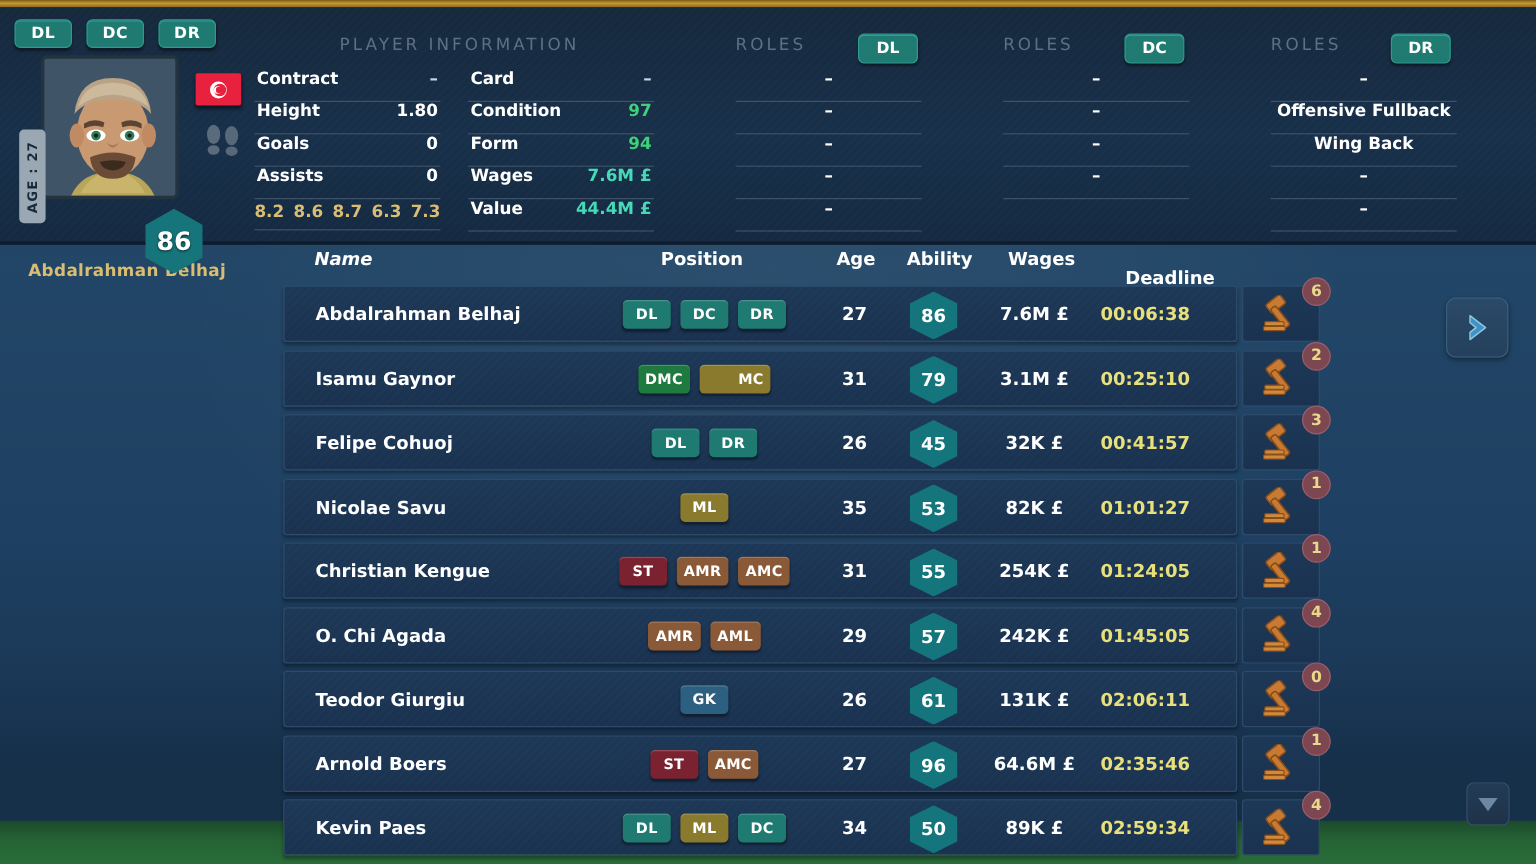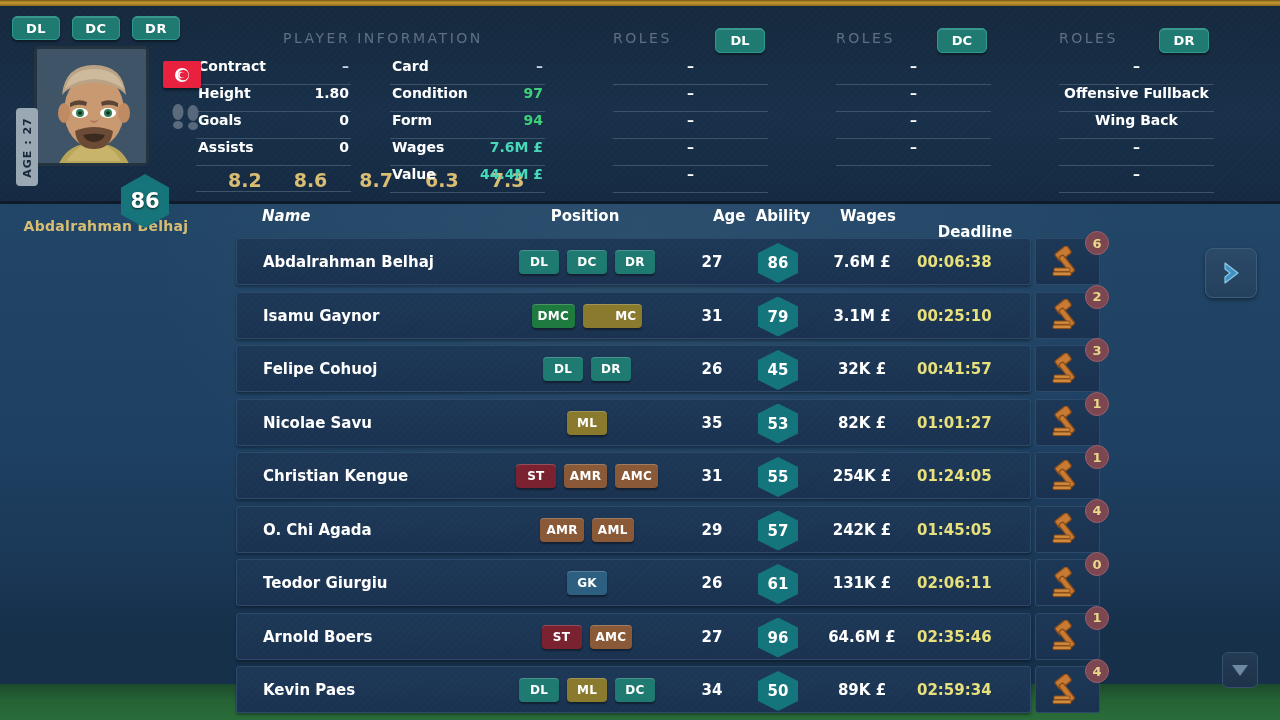--- a/index.html
+++ b/index.html
@@ -97,21 +97,21 @@
   }
   .stat-label { font-size: 14px; font-weight: bold; color: #ffffff; }
   .stat-value { font-size: 14px; font-weight: bold; color: #ffffff; }
   .stat-value.green { color: #3fd07a; }
   .stat-value.teal { color: #46d9b8; }
   .stat-value.dash { color: #c9d6e2; }
   .ratings-row {
     display: flex; justify-content: space-between; height: 26px;
     border-bottom: 1px solid #3c5268; padding-top: 3px;
   }
-  .ratings-row span { font-size: 19px; font-weight: bold; color: #d8bd72; margin-left: 32px; }
+  .ratings-row span { font-size: 14px; font-weight: bold; color: #d8bd72; }
   
   .role-row {
     height: 27px; border-bottom: 1px solid #3c5268;
     display: flex; align-items: baseline; justify-content: center;
     font-size: 14px; font-weight: bold; color: #ffffff; padding-bottom: 2px;
   }
   .role-chip {
     position: absolute; top: 22px; width: 50px; height: 25px; border-radius: 5px;
     display: flex; align-items: center; justify-content: center;
     font-size: 13px; font-weight: bold; color: #ffffff;
@@ -244,21 +244,21 @@
   <div id="footprints">
     <svg width="36" height="32" viewBox="0 0 36 32">
       <ellipse cx="10" cy="10" rx="5.5" ry="8" fill="#5a6c7c"></ellipse>
       <ellipse cx="10" cy="23" rx="5" ry="4" fill="#5a6c7c"></ellipse>
       <ellipse cx="25" cy="11" rx="5.5" ry="8" fill="#56687a"></ellipse>
       <ellipse cx="25" cy="24" rx="5" ry="4" fill="#56687a"></ellipse>
     </svg>
   </div>
 
   <div class="col-title" style="left:283px;">PLAYER INFORMATION</div>
-  <div class="stat-table" id="stats-left" style="left:196px; width:155px;">
+  <div class="stat-table" id="stats-left" style="left:212px; width:155px;">
       <div class="stat-row">
         <span class="stat-label">Contract</span>
         <span class="stat-value dash">–</span>
       </div>
       <div class="stat-row">
         <span class="stat-label">Height</span>
         <span class="stat-value ">1.80</span>
       </div>
       <div class="stat-row">
         <span class="stat-label">Goals</span>
@@ -325,21 +325,21 @@
         <div class="role-row">Wing Back</div>
         <div class="role-row">–</div>
         <div class="role-row">–</div>
       </div>
     </div>
 </div>
 
 <div id="table-head">
     <div class="th" style="left: 262px; width: 200px; font-style: italic;">Name</div>
     <div class="th" style="left: 540px; width: 90px; text-align: center;">Position</div>
-    <div class="th" style="left: 697px; width: 32px; text-align: center; margin-left: 16px;">Age</div>
+    <div class="th" style="left: 697px; width: 32px; text-align: center;">Age</div>
     <div class="th" style="left: 752px; width: 62px; text-align: center;">Ability</div>
     <div class="th" style="left: 838px; width: 60px; text-align: center;">Wages</div>
     <div class="th" style="left: 930px; width: 90px; text-align: center; margin-top: 16px;">Deadline</div>
   </div>
 
 <div id="rows">
     <div class="row-wrap">
       <div class="row">
         <div class="cell c-name">Abdalrahman Belhaj</div>
         <div class="cell c-pos">

